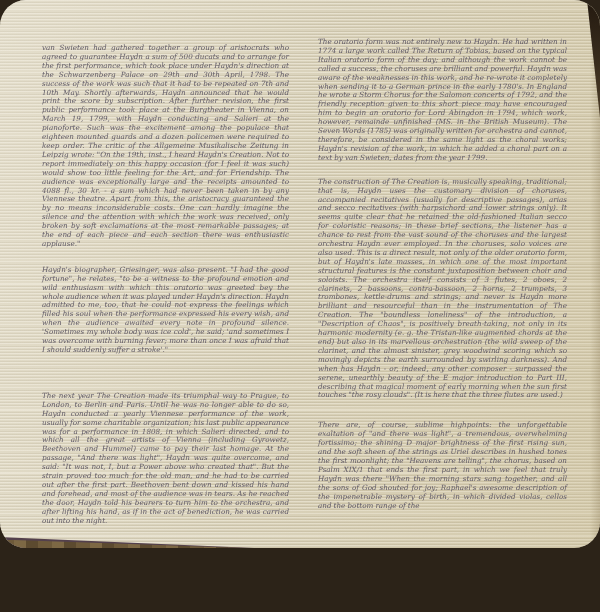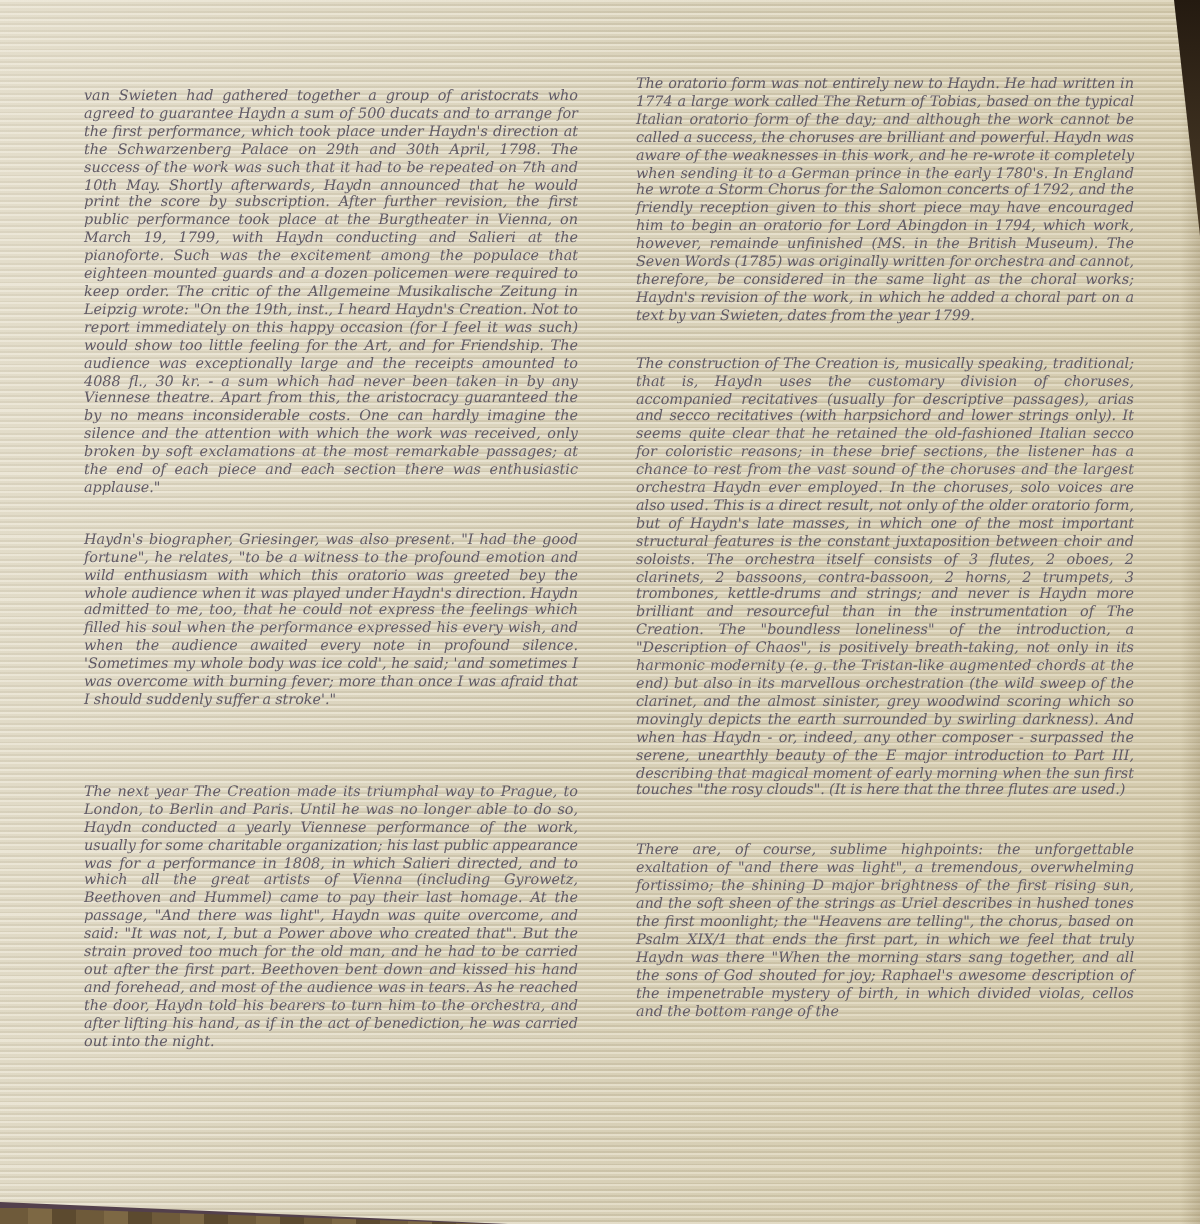--- a/index.html
+++ b/index.html
@@ -3,21 +3,21 @@
 <meta charset="utf-8">
 <style>
   html,body{margin:0;padding:0;}
   body{
     width:600px;height:612px;overflow:hidden;
     font-family:"DejaVu Serif", serif;
     background:#2c2318;
     position:relative;
   }
   .scan{
-    position:absolute;inset:0;width:600px;height:612px;overflow:hidden;
+    position:absolute;inset:0;width:600px;height:548px;overflow:hidden;border-radius:26px;
   }
   
   .paper{
     position:absolute;inset:0;
     background-color:#d8d1ba;
     background-image:
       linear-gradient(104deg, rgba(240,235,222,0.50) 0%, rgba(222,213,188,0.18) 48%, rgba(206,192,152,0.42) 100%),
       repeating-linear-gradient(180deg,
         rgba(246,242,230,0.55) 0px, rgba(246,242,230,0.55) 1px,
         rgba(0,0,0,0) 1px, rgba(0,0,0,0) 2.2px,

